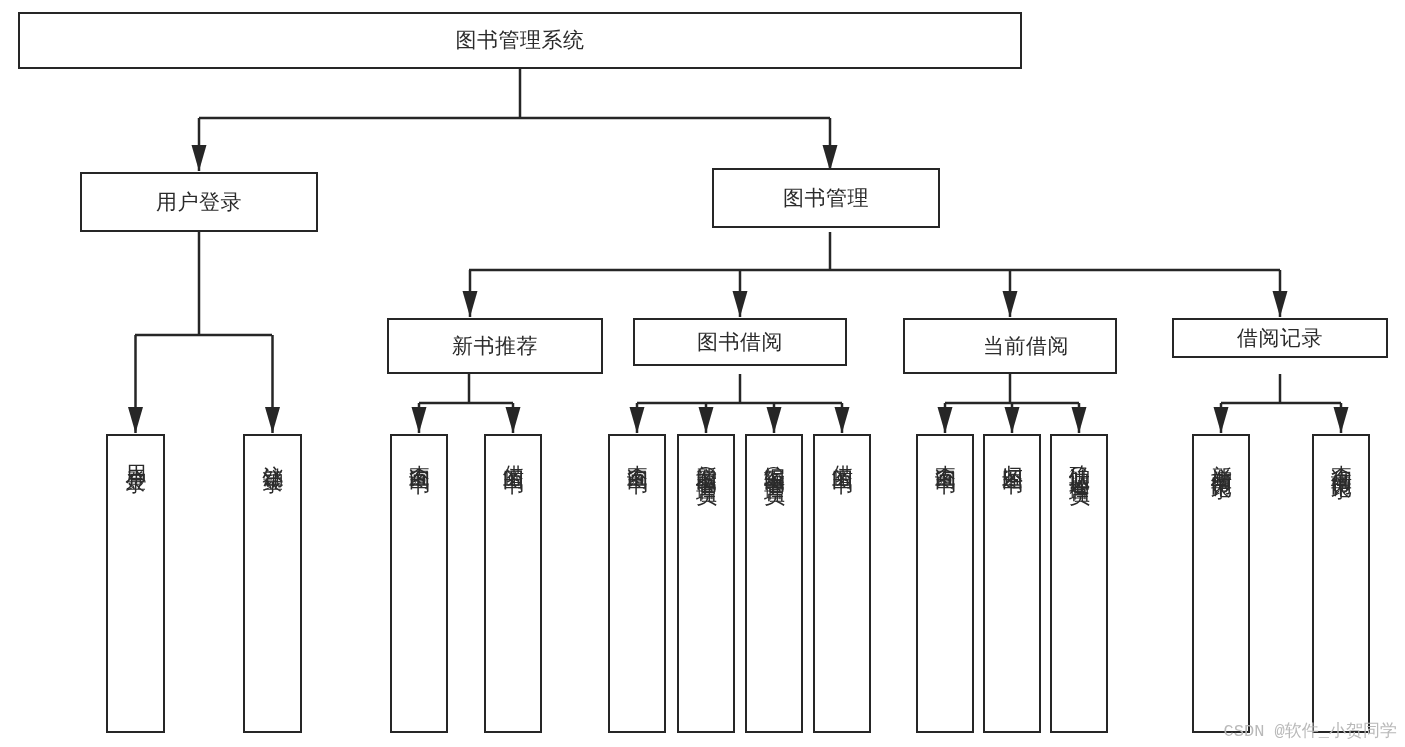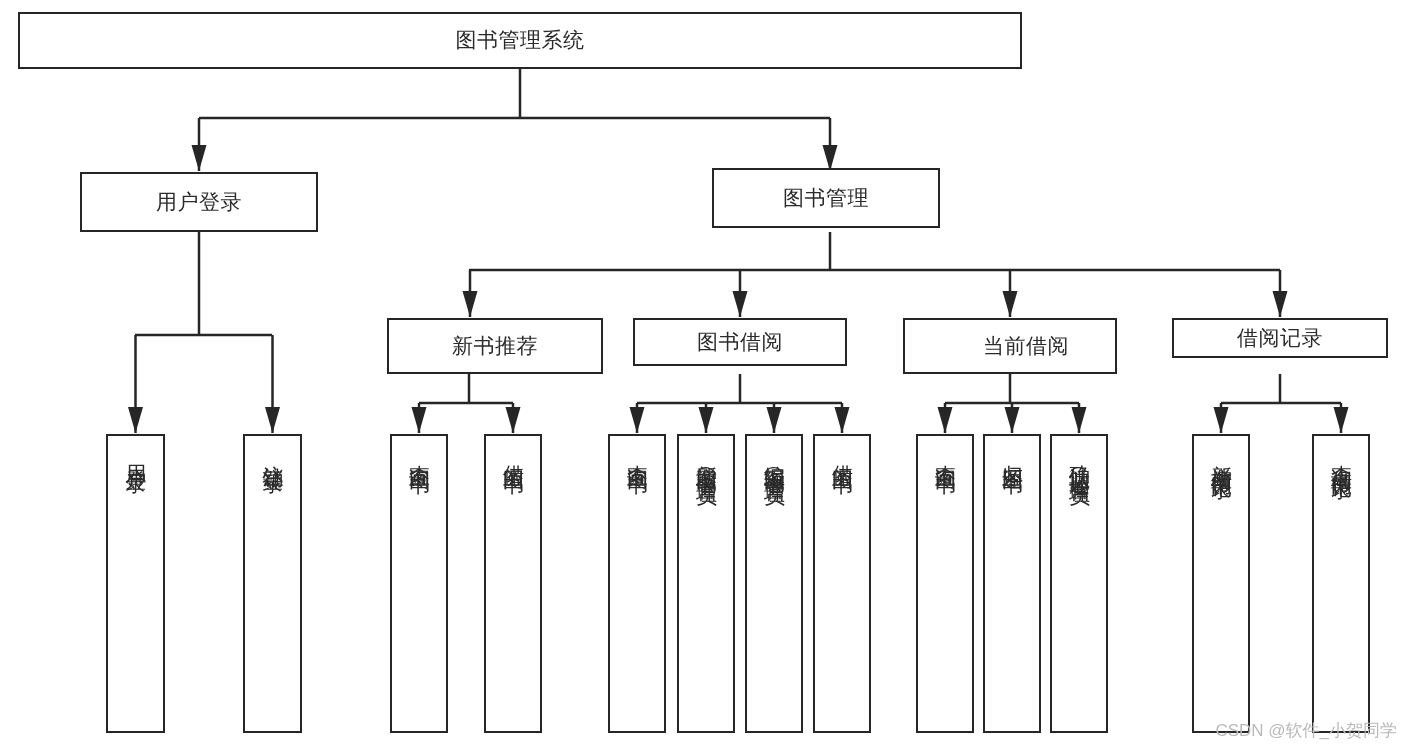--- a/index.html
+++ b/index.html
@@ -59,21 +59,21 @@
     line-height: 1;
   }
   #watermark {
     position: absolute;
     right: 8px;
     bottom: 5px;
     font-size: 17px;
     color: #b9b9b9;
     z-index: 5;
     white-space: nowrap;
-    font-family: Liberation Sans, sans-serif;
+    font-family: Liberation Mono, monospace;
   }
 </style>
 </head>
 <body>
 
 <div id="diagram-root">
 
   <svg id="diagram-svg" viewBox="0 0 1405 747" xmlns="http://www.w3.org/2000/svg">
       <path d="M 520 69 L 520 118" fill="none" stroke="#262626" stroke-width="2.5" stroke-linecap="butt"></path>
       <path d="M 199 118 L 830 118" fill="none" stroke="#262626" stroke-width="2.5" stroke-linecap="butt"></path>

